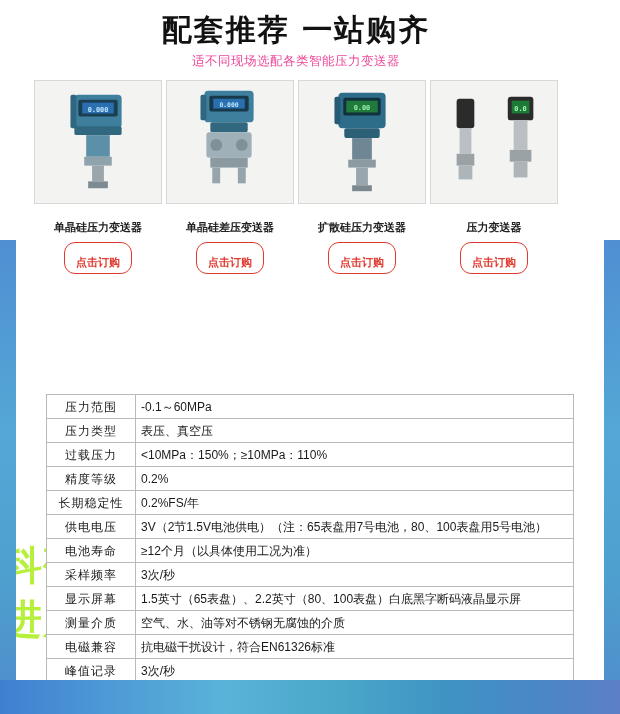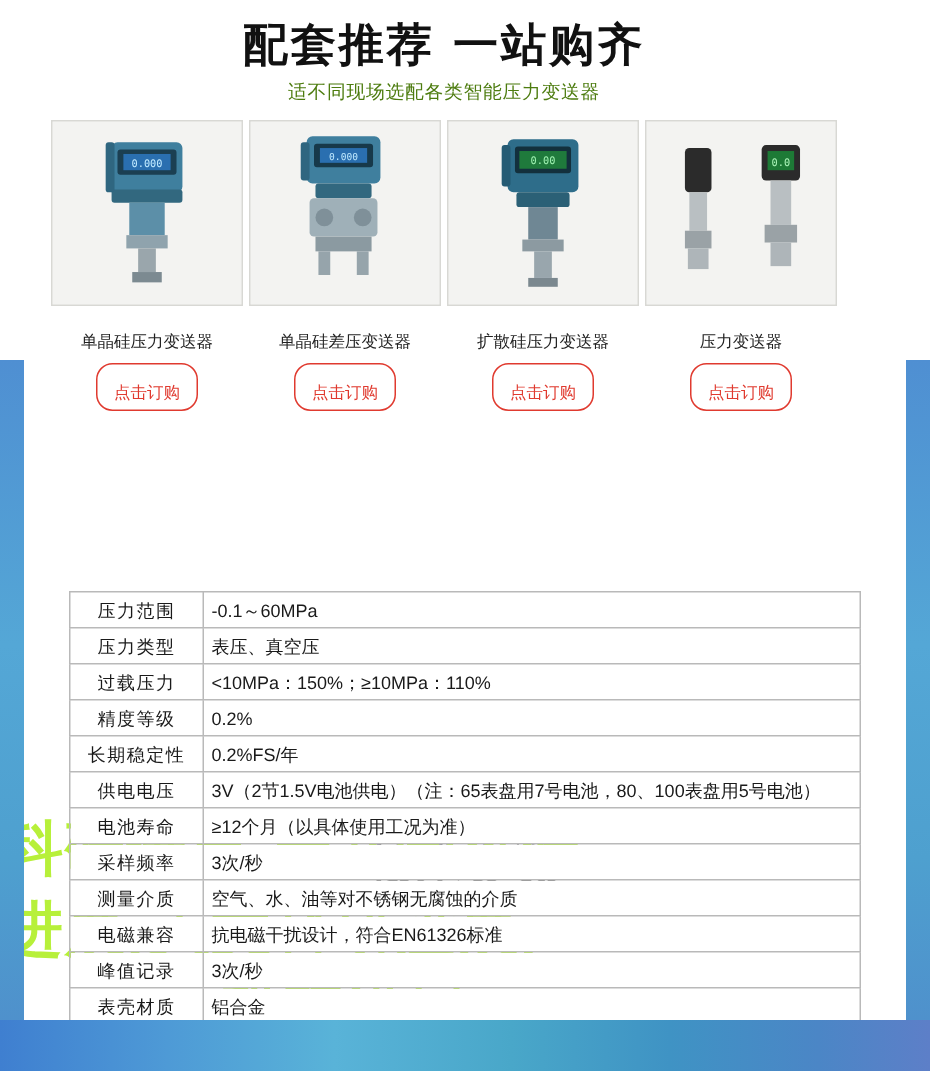--- a/index.html
+++ b/index.html
@@ -28,31 +28,32 @@
     font-size: 30px;
     font-weight: bold;
     color: #111111;
     letter-spacing: 2px;
     margin: 4px 0 2px 0;
     font-family: "DejaVu Sans", sans-serif;
   }
   .promo-sub {
     text-align: center;
     font-size: 12.5px;
-    color: #4d7c0f;
+    color: #ec4899;
     margin-bottom: 10px;
     letter-spacing: 0.5px;
   }
 
   .cards {
     display: flex;
     justify-content: center;
     gap: 4px;
     padding: 0 38px;
     box-sizing: border-box;
+    font-weight: bold;
   }
   .card {
     width: 128px;
     display: flex;
     flex-direction: column;
     align-items: center;
   }
   .card-photo {
     width: 128px;
     height: 124px;
@@ -317,20 +318,24 @@
         </tr>
         <tr>
           <td class="k">电池寿命</td>
           <td class="v">≥12个月（以具体使用工况为准）</td>
         </tr>
         <tr>
           <td class="k">采样频率</td>
           <td class="v">3次/秒</td>
         </tr>
         <tr>
+          <td class="k">显示屏幕</td>
+          <td class="v">1.5英寸（65表盘）、2.2英寸（80、100表盘）白底黑字断码液晶显示屏</td>
+        </tr>
+        <tr>
           <td class="k">测量介质</td>
           <td class="v">空气、水、油等对不锈钢无腐蚀的介质</td>
         </tr>
         <tr>
           <td class="k">电磁兼容</td>
           <td class="v">抗电磁干扰设计，符合EN61326标准</td>
         </tr>
         <tr>
           <td class="k">峰值记录</td>
           <td class="v">3次/秒</td>

